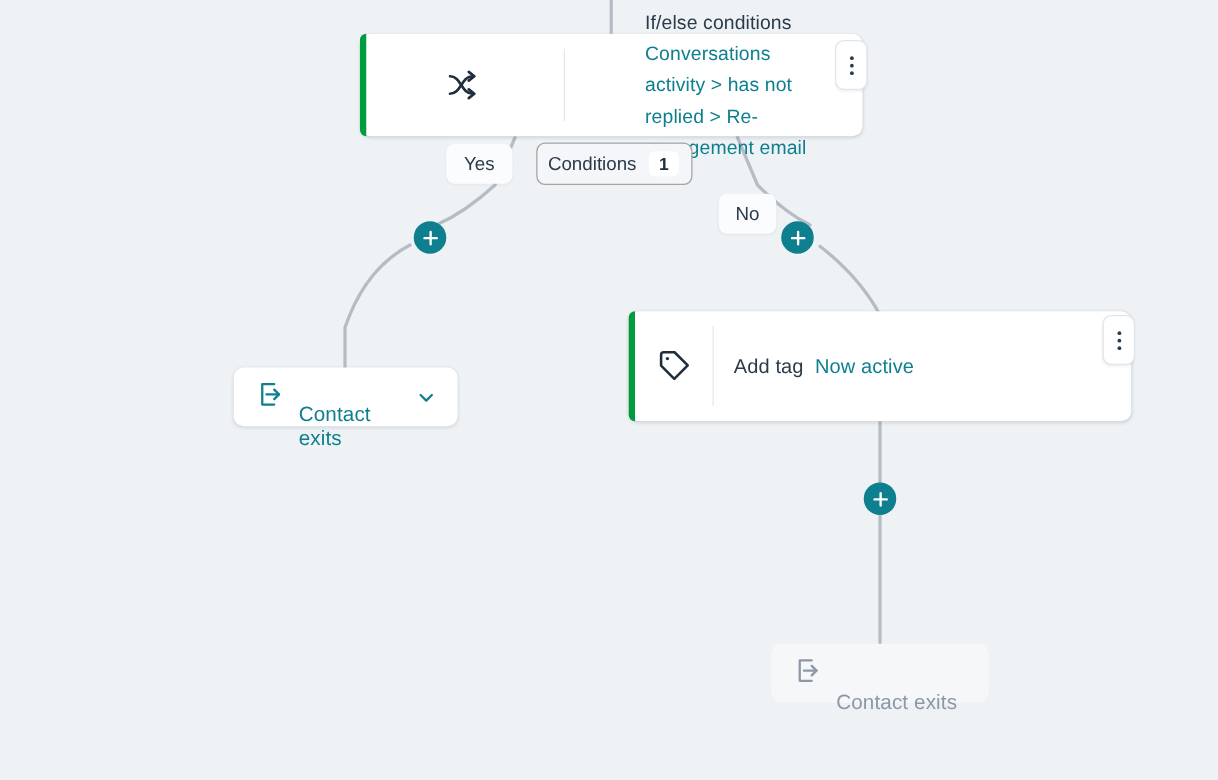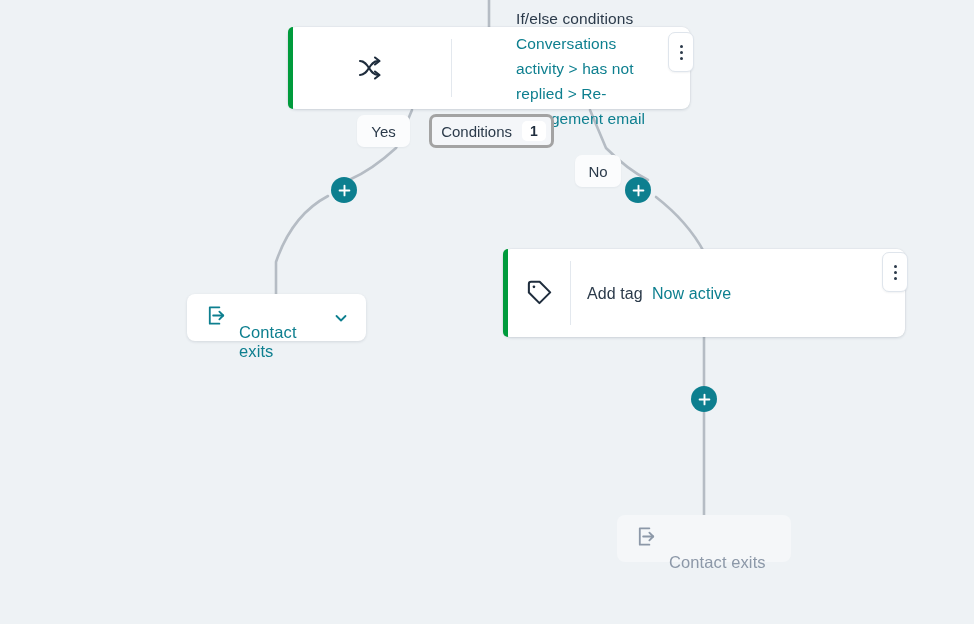--- a/index.html
+++ b/index.html
@@ -135,24 +135,25 @@
     justify-content: center;
     background: #fbfcfd;
     border-radius: 7px;
     font-size: 15px;
     color: #2b3a4a;
     box-sizing: border-box;
     padding: 0 14px;
   }
   .pill.plain { box-shadow: 0 1px 2px rgba(16,34,56,.05); }
   .pill.bordered {
-    border: 3px solid #a3a3a3;
+    border: 1px solid #a3a3a3;
     background: #f4f6f9;
     padding: 0 10px 0 14px;
     gap: 10px;
+    justify-content: flex-end;
   }
   .pill .count {
     background: #ffffff;
     border-radius: 5px;
     font-weight: bold;
     font-size: 14px;
     padding: 3px 8px;
     line-height: 14px;
     color: #1f2d3d;
   }

